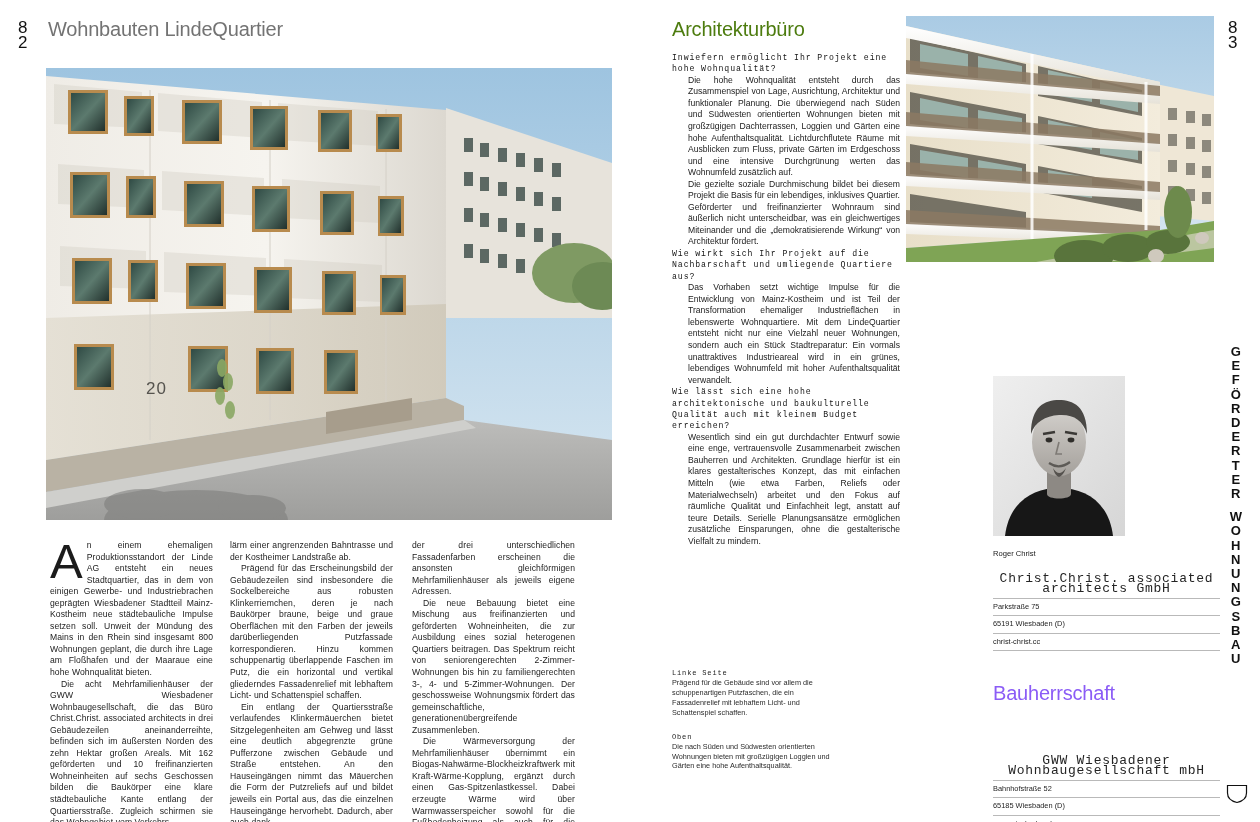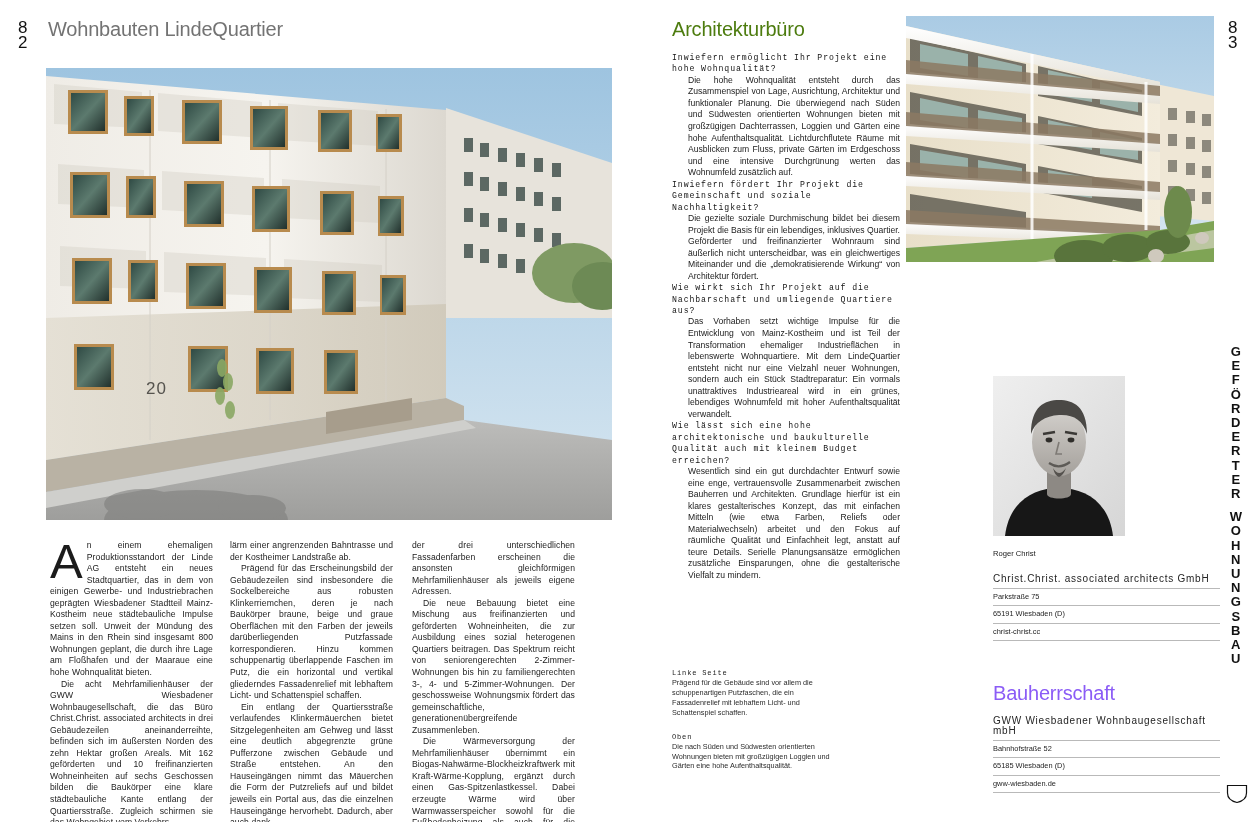--- a/index.html
+++ b/index.html
@@ -169,25 +169,26 @@
     margin-bottom: 12px;
   }
   .contact-row {
     border-bottom: 0.8px solid #b9b9b9;
     padding: 3px 0 3.5px 0;
     font-size: 7.4px;
     line-height: 10px;
     color: #242424;
   }
   .contact-row.mono {
-    font-family: Liberation Sans, sans-serif;
-    font-size: 10px;
+    font-family: Liberation Mono, monospace;
+    font-size: 13px;
     letter-spacing: 0.75px;
-  }
-  .contact-row:first-child { padding-top: 0; }
+    text-align: center;
+  }
+  .contact-row:first-child { padding-top: 0; margin-top: 40px; }
 
   
   .gutter {
     position: absolute;
     left: 629.5px; top: 0; width: 1px; height: 822px;
     background: transparent;
   }
 </style>
 </head>
 <body>
@@ -426,21 +427,20 @@
   </div>
 
   <div class="section-title">Architekturbüro</div>
 
   <div class="interview">
     <div class="qa-block">
       <p class="q">Inwiefern ermöglicht Ihr Projekt eine hohe Wohnqualität?</p>
       <p class="a">Die hohe Wohnqualität entsteht durch das Zusammenspiel von Lage, Ausrichtung, Architektur und funktionaler Planung. Die überwiegend nach Süden und Südwesten orientierten Wohnungen bieten mit großzügigen Dachterrassen, Loggien und Gärten eine hohe Aufenthaltsqualität. Lichtdurchflutete Räume mit Ausblicken zum Fluss, private Gärten im Erdgeschoss und eine intensive Durchgrünung werten das Wohnumfeld zusätzlich auf.</p>
     </div>
     <div class="qa-block">
-      <p class="q">Inwiefern fördert Ihr Projekt die Gemeinschaft und soziale Nachhaltigkeit?</p>
       <p class="a">Die gezielte soziale Durchmischung bildet bei diesem Projekt die Basis für ein lebendiges, inklusives Quartier. Geförderter und freifinanzierter Wohnraum sind äußerlich nicht unterscheidbar, was ein gleichwertiges Miteinander und die „demokratisierende Wirkung“ von Architektur fördert.</p>
     </div>
     <div class="qa-block">
       <p class="q">Wie wirkt sich Ihr Projekt auf die Nachbarschaft und umliegende Quartiere aus?</p>
       <p class="a">Das Vorhaben setzt wichtige Impulse für die Entwicklung von Mainz-Kostheim und ist Teil der Transformation ehemaliger Industrieflächen in lebenswerte Wohnquartiere. Mit dem LindeQuartier entsteht nicht nur eine Vielzahl neuer Wohnungen, sondern auch ein Stück Stadtreparatur: Ein vormals unattraktives Industrieareal wird in ein grünes, lebendiges Wohnumfeld mit hoher Aufenthaltsqualität verwandelt.</p>
     </div>
     <div class="qa-block">
       <p class="q">Wie lässt sich eine hohe architektonische und baukulturelle Qualität auch mit kleinem Budget erreichen?</p>
       <p class="a">Wesentlich sind ein gut durchdachter Entwurf sowie eine enge, vertrauensvolle Zusammenarbeit zwischen Bauherren und Architekten. Grundlage hierfür ist ein klares gestalterisches Konzept, das mit einfachen Mitteln (wie etwa Farben, Reliefs oder Materialwechseln) arbeitet und den Fokus auf räumliche Qualität und Einfachheit legt, anstatt auf teure Details. Serielle Planungsansätze ermöglichen zusätzliche Einsparungen, ohne die gestalterische Vielfalt zu mindern.</p>
     </div>

